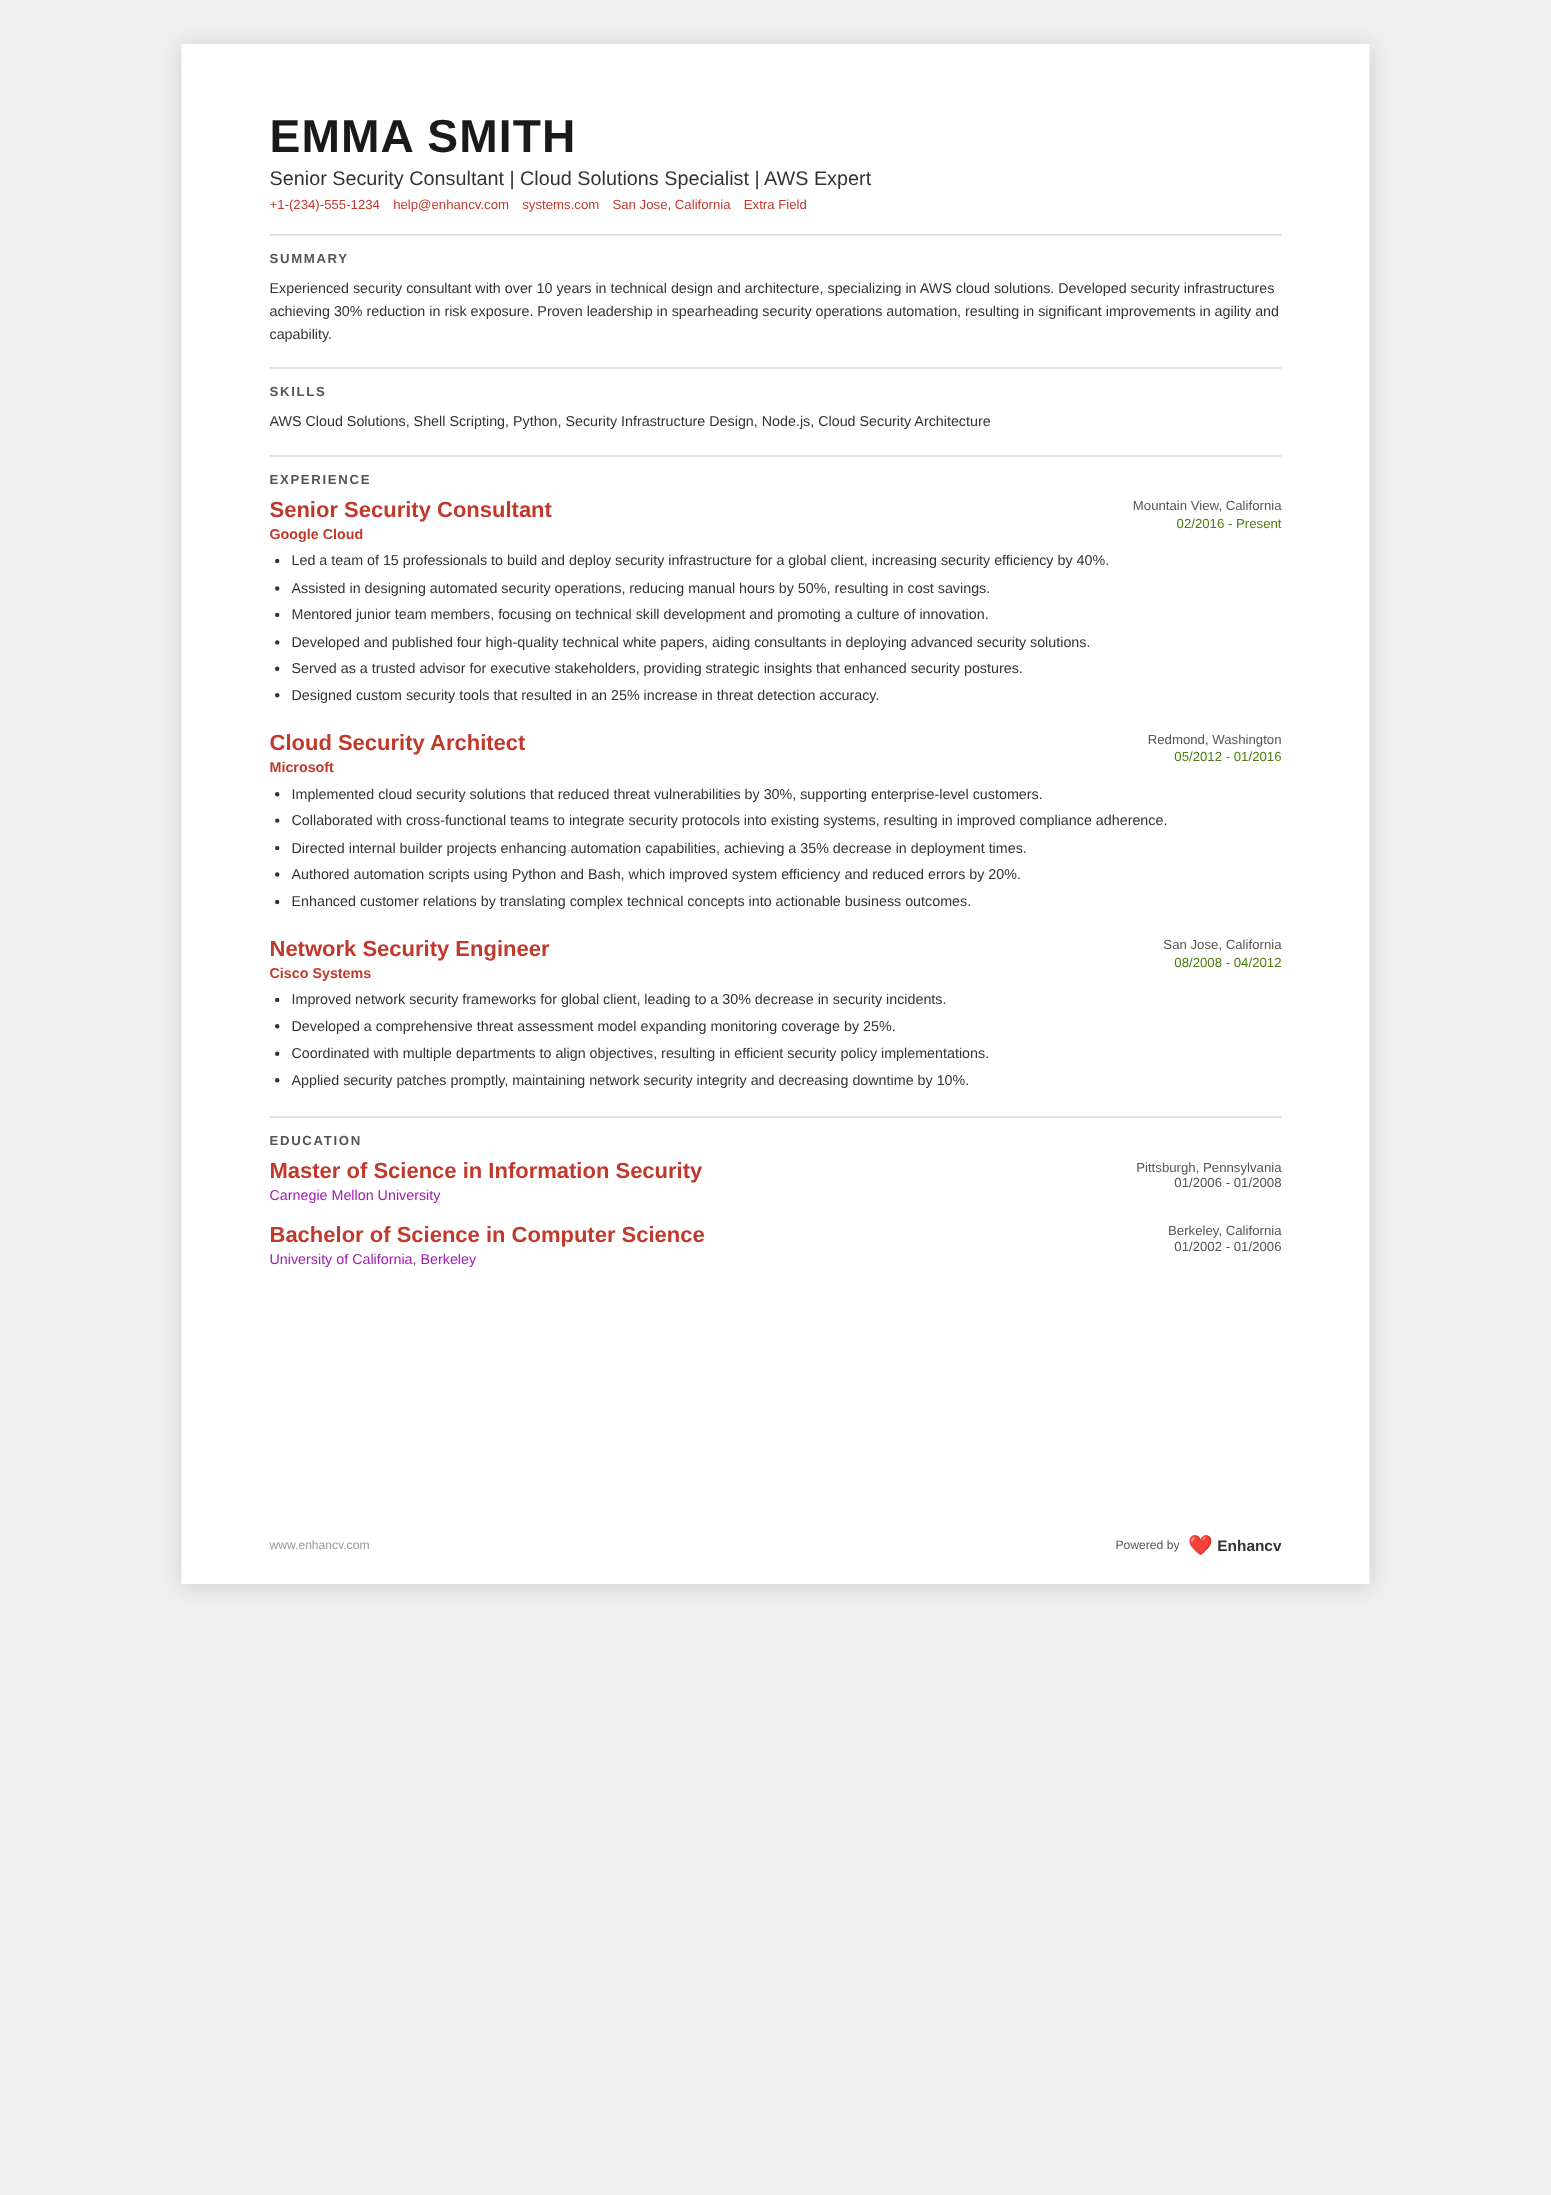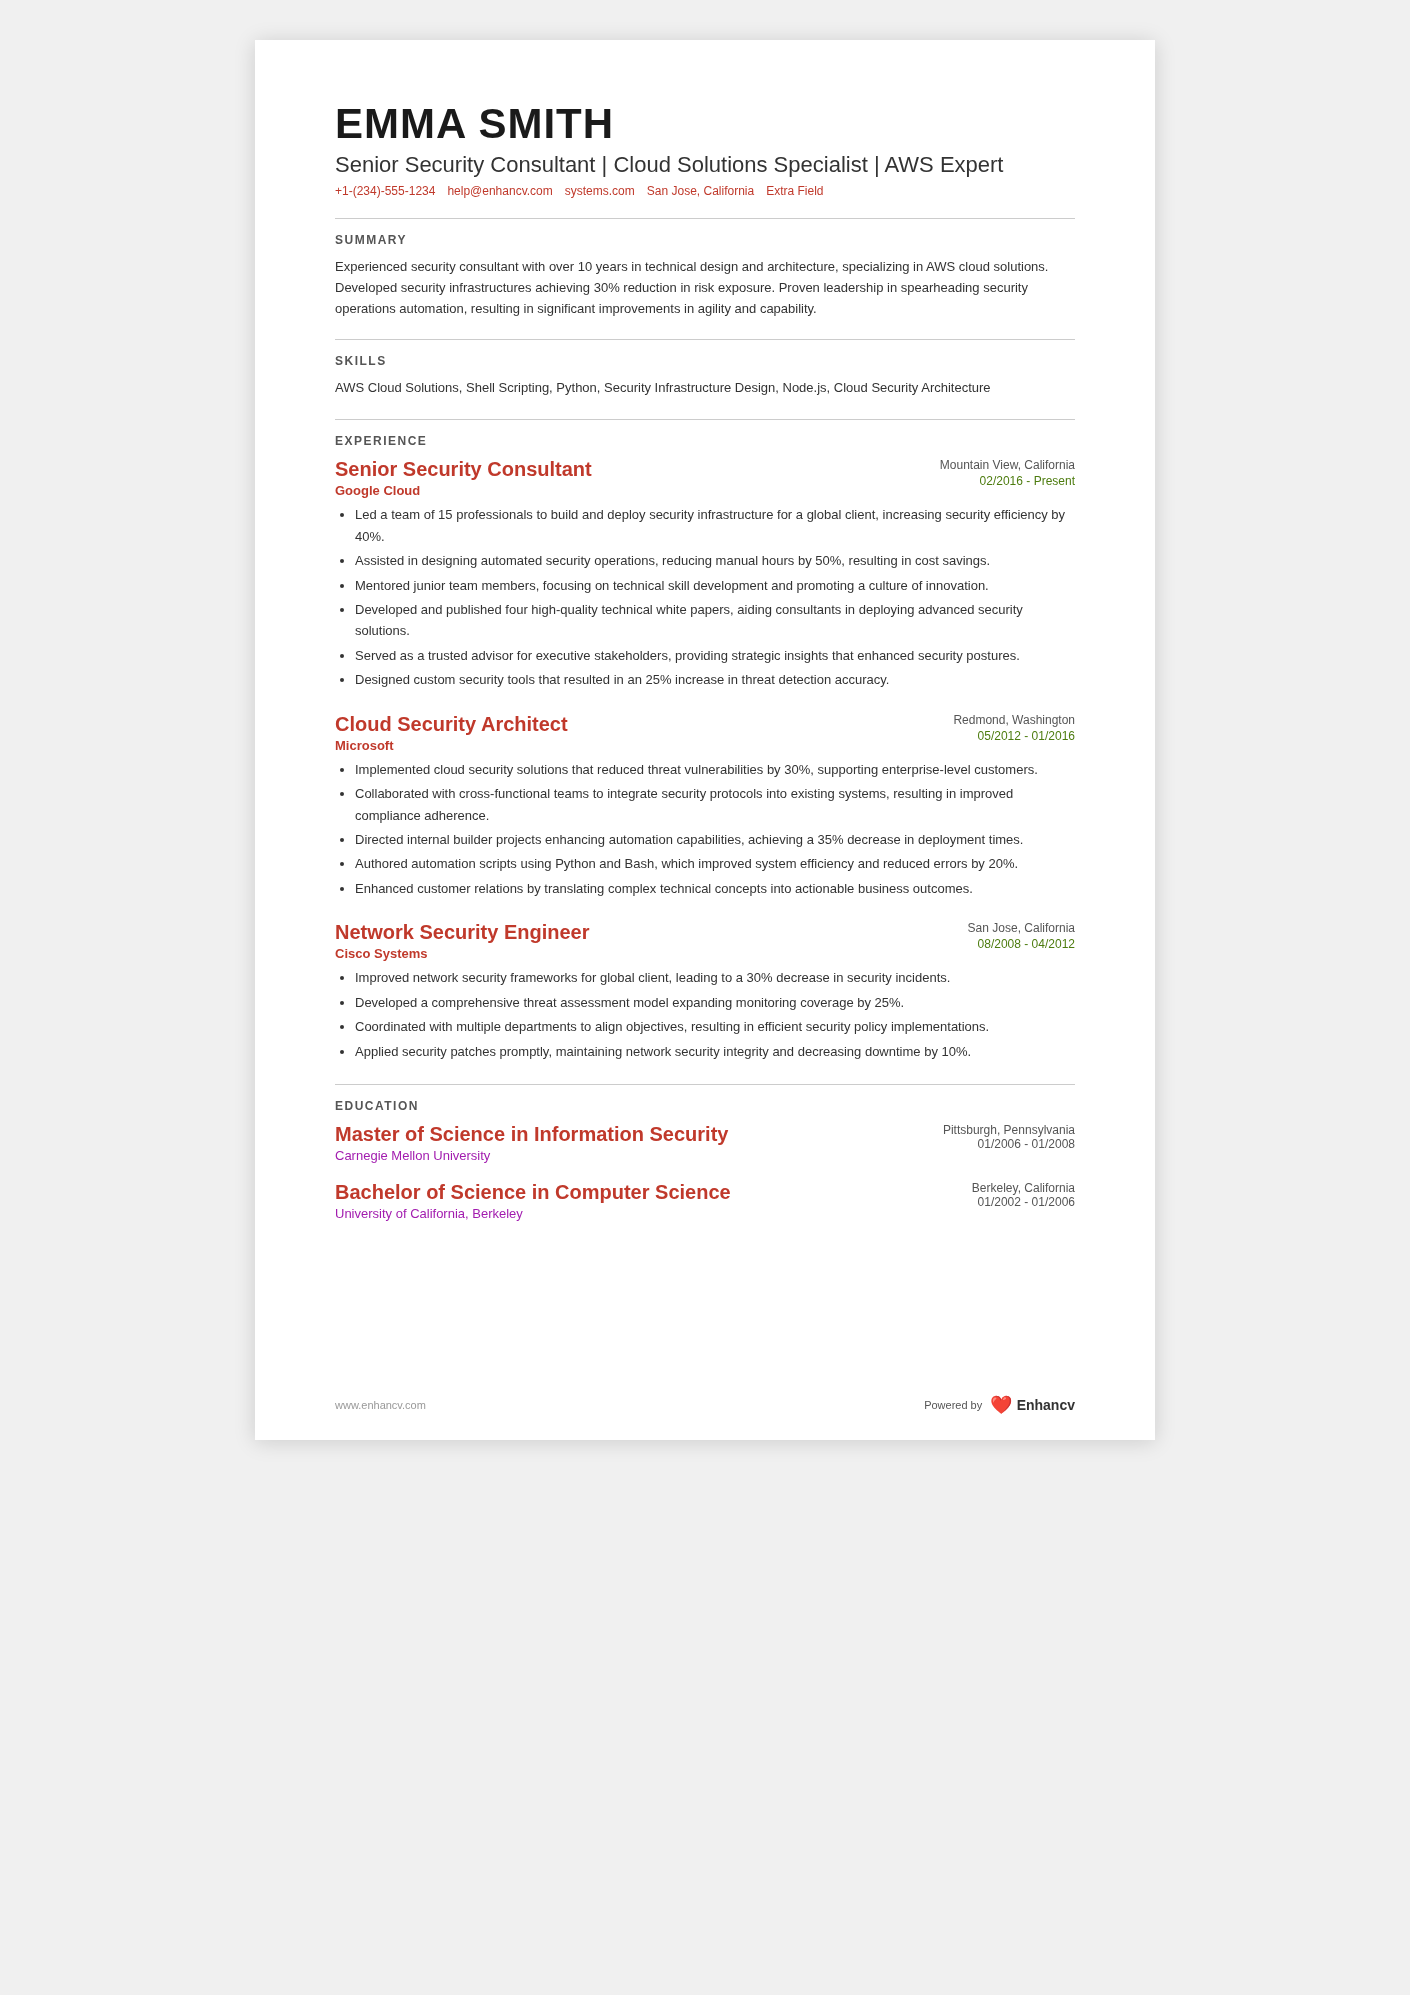--- a/index.html
+++ b/index.html
@@ -5,37 +5,37 @@
     * { margin: 0; padding: 0; box-sizing: border-box; }
     body {
       font-family: Georgia, 'Times New Roman', serif;
       background: #f0f0f0;
       display: flex;
       justify-content: center;
       padding: 40px 20px;
     }
     .page {
       background: #ffffff;
-      width: 900px;
+      width: 1080px;
       min-height: 1400px;
       padding: 60px 80px 80px 80px;
       position: relative;
       box-shadow: 0 2px 20px rgba(0,0,0,0.15);
     }
     .header-name {
       font-family: Arial, Helvetica, sans-serif;
       font-size: 42px;
       font-weight: 900;
       color: #1a1a1a;
       letter-spacing: 1px;
       margin-bottom: 4px;
     }
     .header-title {
       font-family: Arial, Helvetica, sans-serif;
-      font-size: 22px;
+      font-size: 18px;
       font-weight: 400;
       color: #333;
       margin-bottom: 6px;
     }
     .header-contact {
       font-family: Arial, Helvetica, sans-serif;
       font-size: 12px;
       color: #c0392b;
       display: flex;
       gap: 12px;

